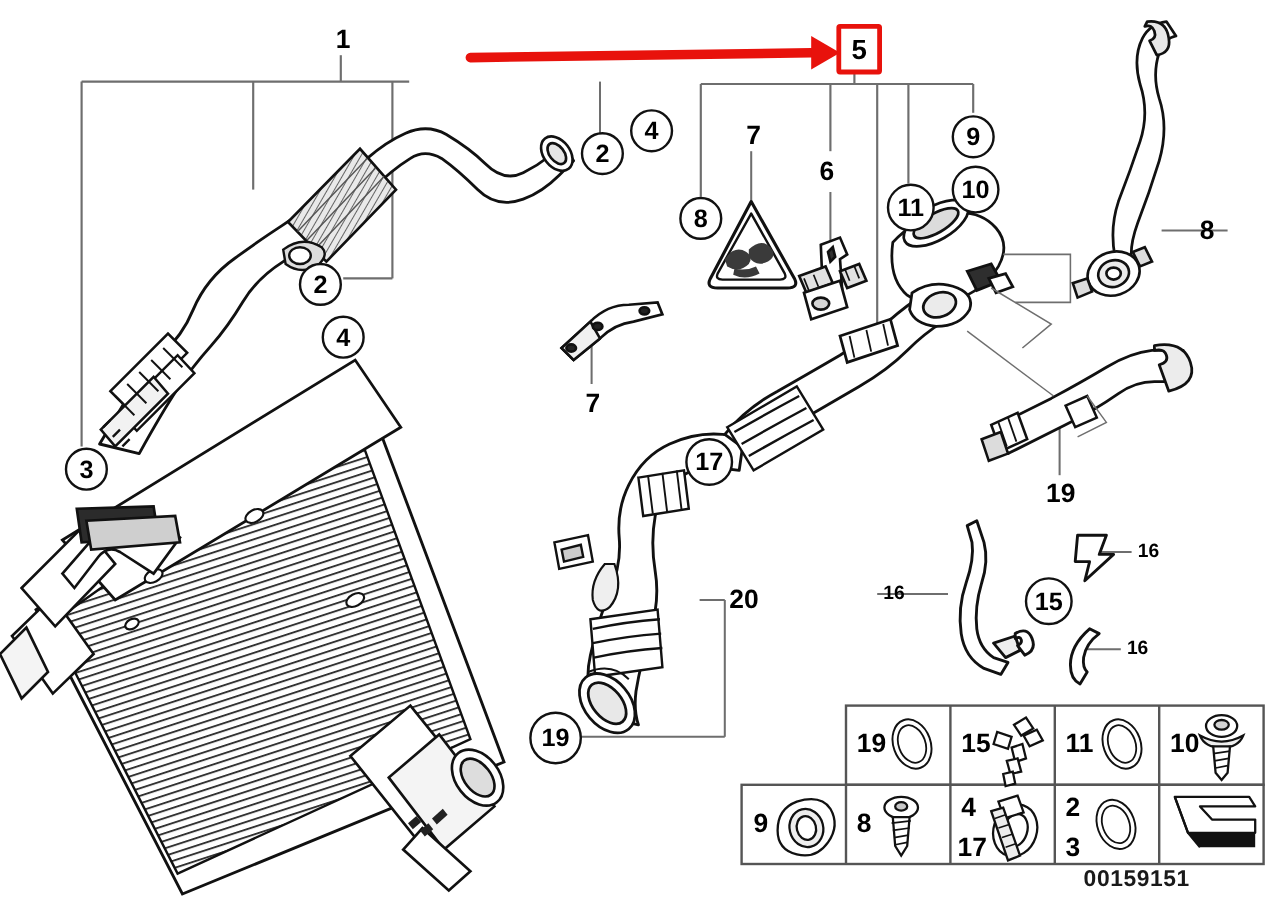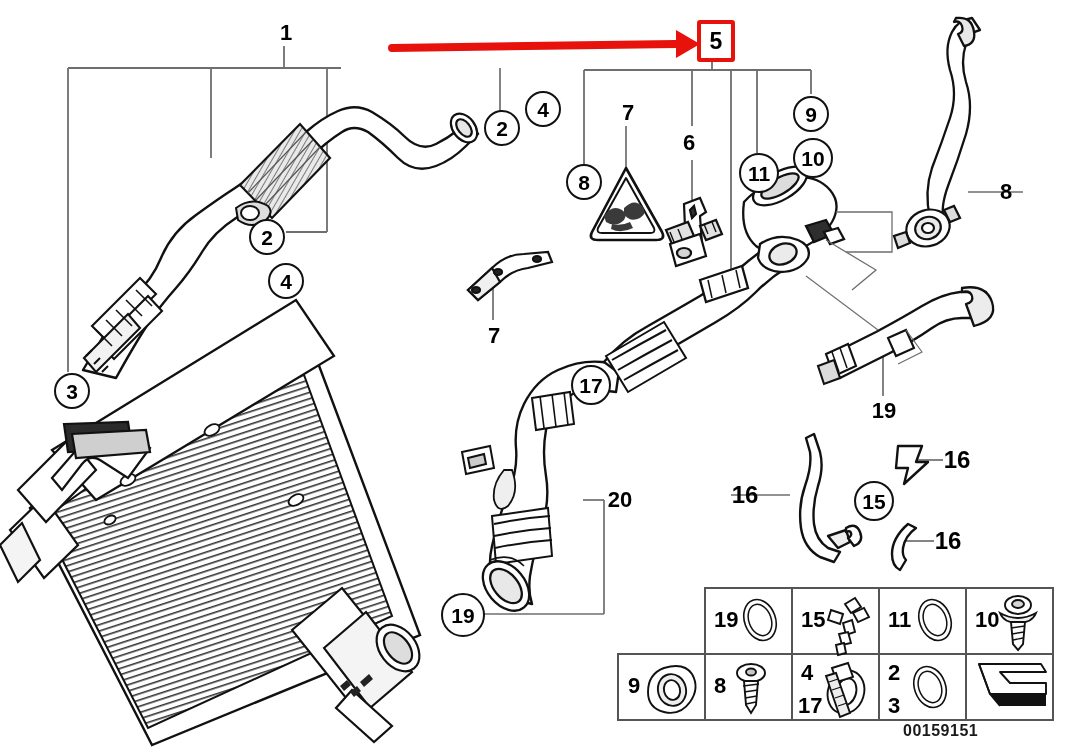--- a/index.html
+++ b/index.html
@@ -18,24 +18,24 @@
   .circ-num{
     border:2.5px solid #111;border-radius:50%;
     background:#fff;font-size:21px;
   }
   .boxed-num{
     border:4px solid #e8120c;background:#fff;
     font-size:23px;border-radius:3px;
   }
   .legend-num{font-size:22px;font-weight:bold;}
   .diagram-id{
-    position:absolute;font-size:16px;font-weight:bold;letter-spacing:.5px;
+    position:absolute;font-size:19px;font-weight:bold;letter-spacing:.5px;
     color:#1a1a1a;font-family:"Liberation Sans",sans-serif;text-align:right;
   }
-  .lbl-16{font-size:24px;}
+  .lbl-16{font-size:16px;}
 </style>
 </head>
 <body>
 
 <div id="stage">
 
   <svg class="layer" viewBox="0 0 1065 755">
     <defs>
       <pattern id="fins" width="6" height="6" patternUnits="userSpaceOnUse" patternTransform="rotate(72)">
         <rect width="6" height="6" fill="#fff"></rect>

